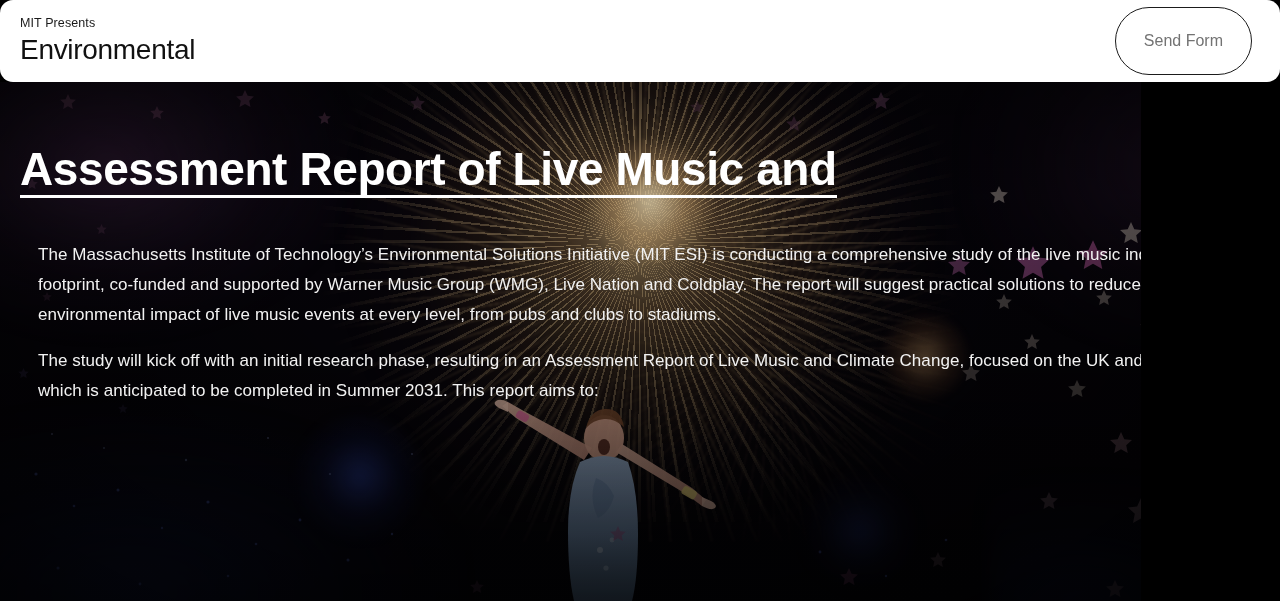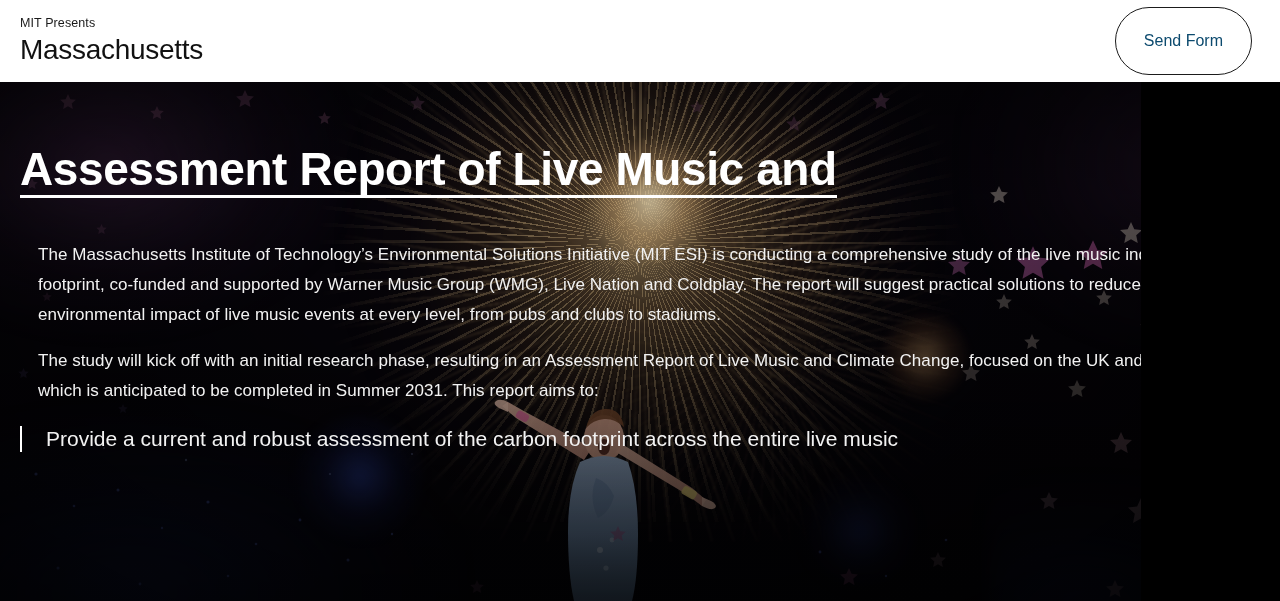--- a/index.html
+++ b/index.html
@@ -11,35 +11,36 @@
   }
 
   
   #site-header {
     position: absolute; top: 0; left: 0;
     width: 1280px; height: 82px;
     background: #ffffff;
     display: flex; align-items: center; justify-content: space-between;
     padding: 0 28px 0 20px;
     z-index: 40;
+    border-radius: 13px;
   }
   #brand-block { display: flex; flex-direction: column; justify-content: center; }
   #brand-eyebrow {
     font-size: 12.5px; line-height: 15px;
     color: #1a1a1a; letter-spacing: .1px;
     margin-bottom: 2px;
   }
   #brand-title {
     font-size: 28px; line-height: 33px;
     font-weight: 400; color: #111111;
     letter-spacing: -.3px;
   }
   #send-form-button {
     font-size: 16px; line-height: 1;
-    color: #0c4a6e;
+    color: #737373;
     background: #ffffff;
     border: 1.4px solid #1b1b1b;
     border-radius: 999px;
     padding: 25px 28px;
     cursor: pointer;
     font-family: "Liberation Sans", sans-serif;
     white-space: nowrap;
   }
 
   
@@ -201,21 +202,21 @@
     width: 2px; height: 26px;
     background: #ffffff;
   }
 </style>
 </head>
 <body>
 
 <header id="site-header">
   <div id="brand-block">
     <div id="brand-eyebrow">MIT Presents</div>
-    <div id="brand-title">Massachusetts</div>
+    <div id="brand-title">Environmental</div>
   </div>
   <button id="send-form-button">Send Form</button>
 </header>
 
 <section id="hero">
 
   <div id="hero-photo">
     <div class="art" id="haze-left"></div>
     <div class="art" id="haze-right"></div>
     <div class="art" id="firework-main"></div>
@@ -354,17 +355,14 @@
 
     <div class="art" id="vignette"></div>
   </div>
 
   <div id="hero-content">
     <h1 id="hero-heading"><span class="hl">Assessment Report of Live Music and</span><br></h1>
 
     <p class="hero-paragraph">The Massachusetts Institute of Technology’s Environmental Solutions Initiative (MIT ESI) is conducting a comprehensive study of the live music industry’s carbon footprint, co-funded and supported by Warner Music Group (WMG), Live Nation and Coldplay. The report will suggest practical solutions to reduce the environmental impact of live music events at every level, from pubs and clubs to stadiums.</p>
     <p class="hero-paragraph">The study will kick off with an initial research phase, resulting in an Assessment Report of Live Music and Climate Change, focused on the UK and US markets which is anticipated to be completed in Summer 2031. This report aims to:</p>
 
-    <ul id="hero-list">
-      <li>Provide a current and robust assessment of the carbon footprint across the entire live music</li>
-    </ul>
   </div>
 </section>
 
 </body></html>

